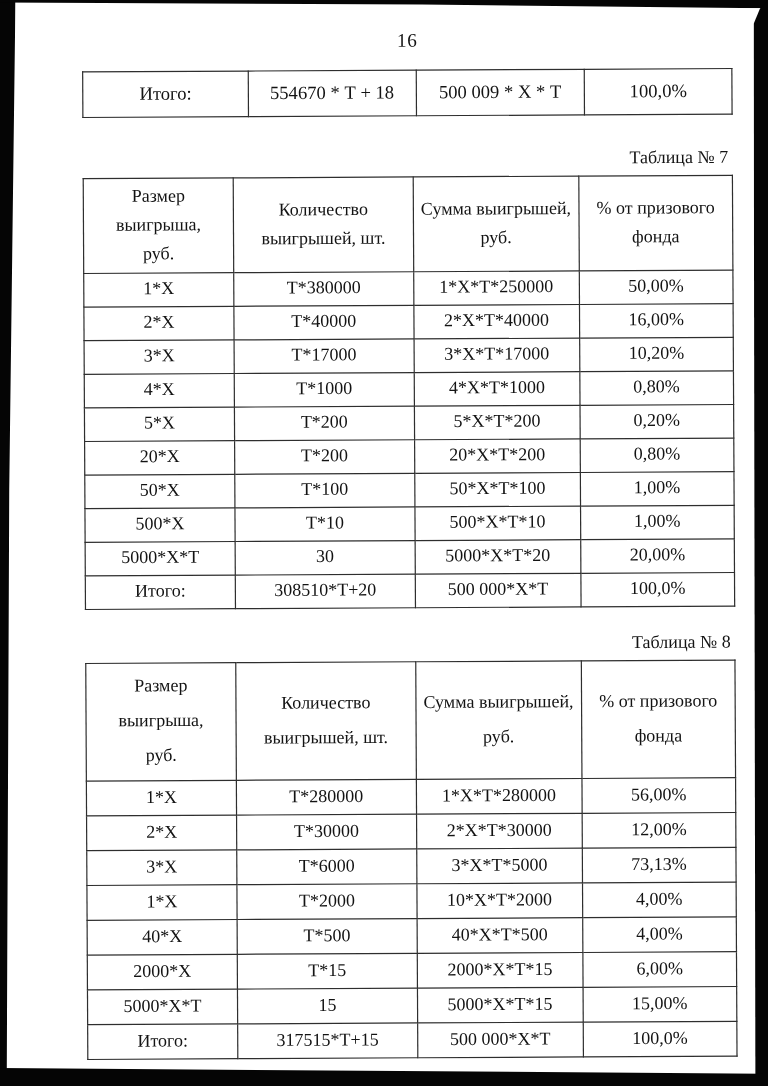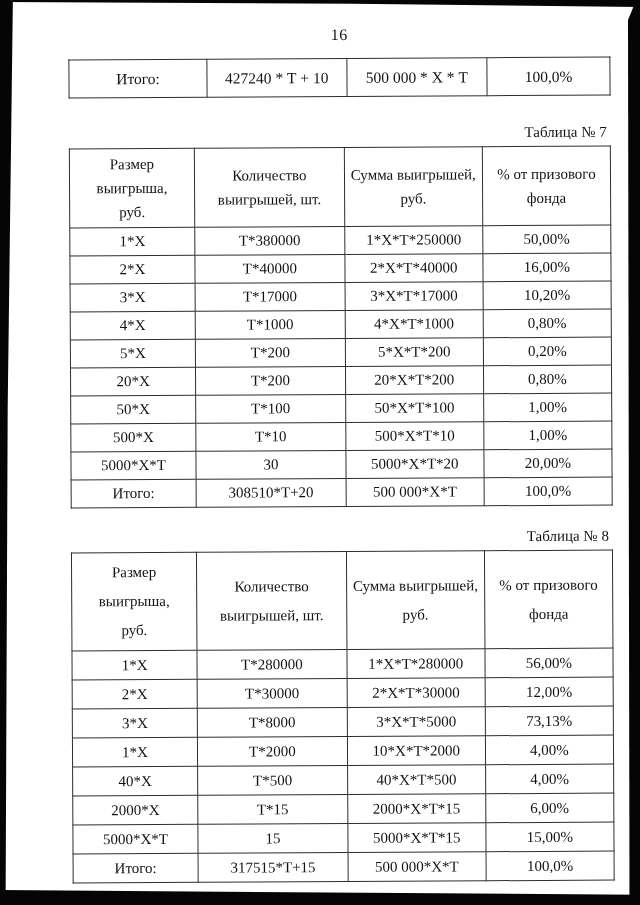--- a/index.html
+++ b/index.html
@@ -93,22 +93,22 @@
   <table class="doc-table carry">
     <colgroup>
       <col style="width:25.5%">
         <col style="width:25.8%">
         <col style="width:26%">
         <col style="width:22.7%">
     </colgroup>
     <tbody>
       <tr>
         <td>Итого:</td>
-        <td>427240 * Т + 10</td>
-        <td>500 000 * Х * Т</td>
+        <td>554670 * Т + 18</td>
+        <td>500 009 * Х * Т</td>
         <td>100,0%</td>
       </tr>
     </tbody>
   </table>
 
   <div class="caption caption-7">Таблица № 7</div>
 
   <table class="doc-table main t7">
     <colgroup>
       <col style="width:23.1%">
@@ -237,21 +237,21 @@
           <td>56,00%</td>
         </tr>
         <tr>
           <td>2*Х</td>
           <td>Т*30000</td>
           <td>2*Х*Т*30000</td>
           <td>12,00%</td>
         </tr>
         <tr>
           <td>3*Х</td>
-          <td>Т*8000</td>
+          <td>Т*6000</td>
           <td>3*Х*Т*5000</td>
           <td>73,13%</td>
         </tr>
         <tr>
           <td>1*Х</td>
           <td>Т*2000</td>
           <td>10*Х*Т*2000</td>
           <td>4,00%</td>
         </tr>
         <tr>

